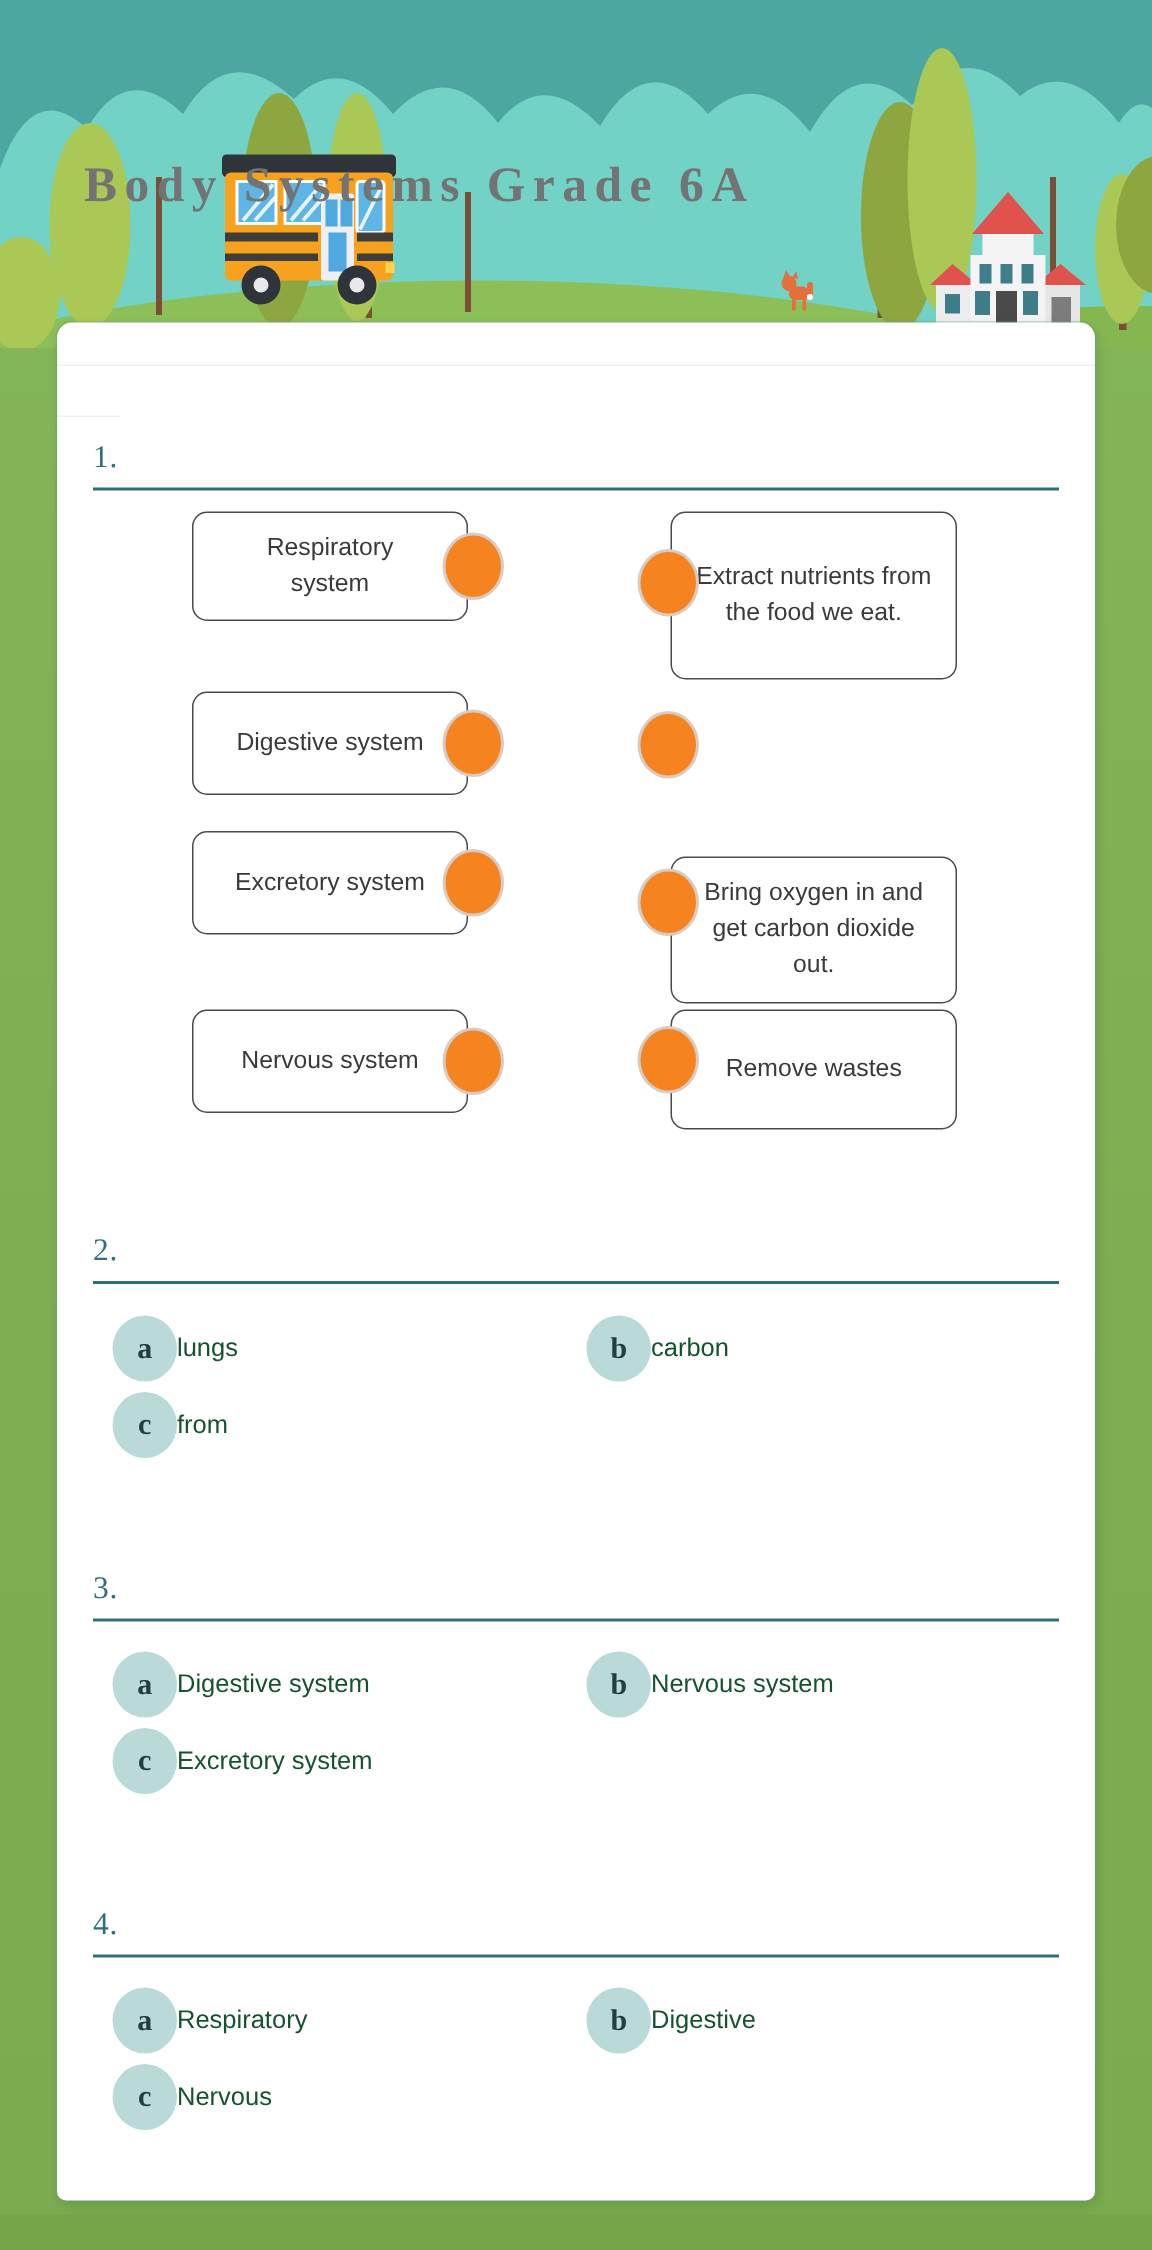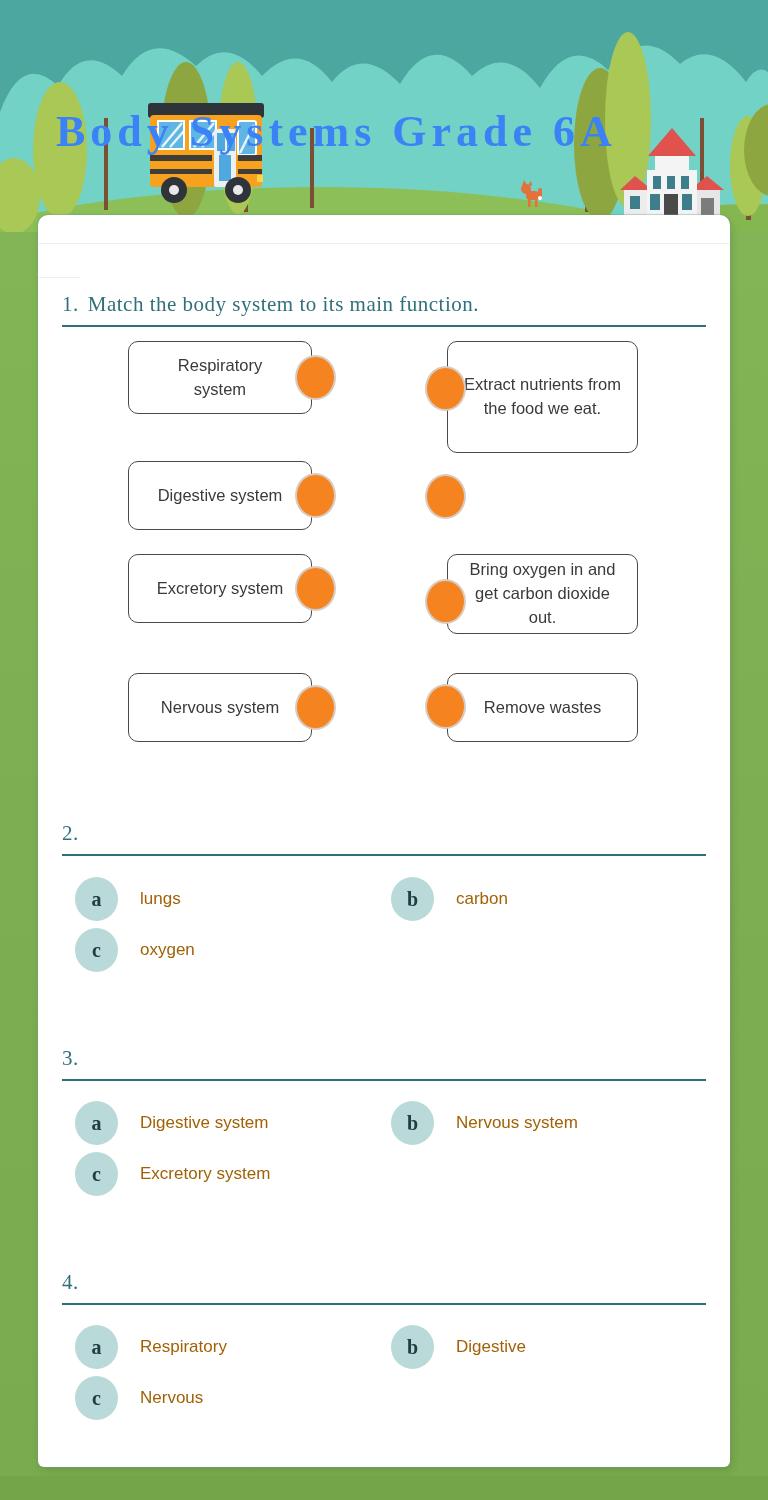--- a/index.html
+++ b/index.html
@@ -5,22 +5,22 @@
   html,body{margin:0;padding:0;}
   body{
     width:768px;height:1500px;position:relative;overflow:hidden;
     background:linear-gradient(180deg,#85b857 0%,#7dae52 55%,#7aab4f 100%);
     font-family:"Liberation Sans",sans-serif;
   }
   .bottom-strip{position:absolute;left:0;bottom:0;width:768px;height:24px;background:#74a549;}
   .header-scene{position:absolute;top:0;left:0;width:768px;height:232px;}
   .page-title{
     position:absolute;top:106px;left:56px;width:690px;z-index:3;
-    font-family:cursive;font-size:44px;font-weight:bold;letter-spacing:5px;
-    color:#3b82f6;white-space:nowrap;
+    font-family:cursive;font-size:33px;font-weight:bold;letter-spacing:5px;
+    color:#737373;white-space:nowrap;
   }
   .card{
     position:absolute;left:38px;top:215px;width:692px;height:1252px;
     background:#ffffff;border-radius:10px 10px 6px 6px;z-index:2;
     box-shadow:0 0 0 1px rgba(106,158,138,.35),2px 3px 8px rgba(0,0,0,.12);
   }
   .faint-rule{position:absolute;height:1px;background:#e9f2f2;}
   .q-head{
     position:absolute;left:24px;width:644px;display:flex;align-items:flex-end;
     padding-bottom:8px;box-sizing:border-box;border-bottom:2px solid #2f6f7a;
@@ -37,21 +37,21 @@
   .connector{
     position:absolute;width:41px;height:45px;border-radius:50%;
     background:#f5831f;border:2px solid #d9cbc0;box-sizing:border-box;z-index:3;
   }
   .opt{position:absolute;display:flex;align-items:center;height:44px;}
   .opt-letter{
     width:43px;height:44px;border-radius:50%;background:#bad9d9;flex:0 0 auto;
     display:flex;align-items:center;justify-content:center;
     font-family:cursive;font-size:20px;font-weight:bold;color:#243d42;
   }
-  .opt-label{margin-left:22px;font-size:17px;color:#a16207;}
+  .opt-label{font-size:17px;color:#14532d;}
 </style>
 </head>
 <body>
 
 <svg class="header-scene" viewBox="0 0 768 232" xmlns="http://www.w3.org/2000/svg">
   <rect width="768" height="232" fill="#4BA7A0"></rect>
   <path fill="#72D2C5" d="M0,112 Q22,52 58,86 Q84,40 122,76 Q152,26 196,66 Q228,34 262,76 Q298,38 332,82 Q362,44 400,84 Q432,30 472,76 Q506,44 540,88 Q570,34 608,70 Q642,24 680,64 Q712,38 746,82 Q757,64 768,72 L768,232 L0,232 Z"></path>
 
   <ellipse cx="320" cy="332" rx="500" ry="145" fill="#8CBF57"></ellipse>
   <ellipse cx="755" cy="322" rx="270" ry="118" fill="#85B751"></ellipse>
@@ -136,43 +136,42 @@
 </svg>
 
 <div class="page-title">Body Systems Grade 6A</div>
 
 <div class="card">
   <div class="faint-rule" style="top:28px;left:0;right:0;"></div>
   <div class="faint-rule" style="top:62px;left:0;width:42px;"></div>
 
   <div class="q-head" style="top:70px;height:42px;">
     <span class="q-num">1.</span>
-    <span>Match the body system to its main function.</span>
   </div>
 
   <div class="mbox left" style="top:126px;height:73px;">
       <span>Respiratory system</span>
     </div>
   <div class="mbox left" style="top:246px;height:69px;">
       <span>Digestive system</span>
     </div>
   <div class="mbox left" style="top:339px;height:69px;">
       <span>Excretory system</span>
     </div>
   <div class="mbox left" style="top:458px;height:69px;">
       <span>Nervous system</span>
     </div>
 
   <div class="mbox right" style="top:126px;height:112px;">
       <span>Extract nutrients from the food we eat.</span>
     </div>
-  <div class="mbox right" style="top:339px;height:80px;">
+  <div class="mbox right" style="top:356px;height:98px;">
       <span>Bring oxygen in and get carbon dioxide out.</span>
     </div>
-  <div class="mbox right" style="top:458px;height:69px;">
+  <div class="mbox right" style="top:458px;height:80px;">
       <span>Remove wastes</span>
     </div>
 
   <div class="connector" style="left:257px;top:140px;"></div>
   <div class="connector" style="left:257px;top:258px;"></div>
   <div class="connector" style="left:257px;top:351px;"></div>
   <div class="connector" style="left:257px;top:470px;"></div>
 
   <div class="connector" style="left:387px;top:151px;"></div>
   <div class="connector" style="left:387px;top:259px;"></div>
@@ -185,21 +184,21 @@
   <div class="opt" style="left:37px;top:662px;">
     <div class="opt-letter">a</div>
     <div class="opt-label">lungs</div>
   </div>
   <div class="opt" style="left:353px;top:662px;">
     <div class="opt-letter">b</div>
     <div class="opt-label">carbon</div>
   </div>
   <div class="opt" style="left:37px;top:713px;">
     <div class="opt-letter">c</div>
-    <div class="opt-label">oxygen</div>
+    <div class="opt-label">from</div>
   </div>
 
   <div class="q-head" style="top:822px;height:44px;">
     <span class="q-num">3.</span>
   </div>
   <div class="opt" style="left:37px;top:886px;">
     <div class="opt-letter">a</div>
     <div class="opt-label">Digestive system</div>
   </div>
   <div class="opt" style="left:353px;top:886px;">

